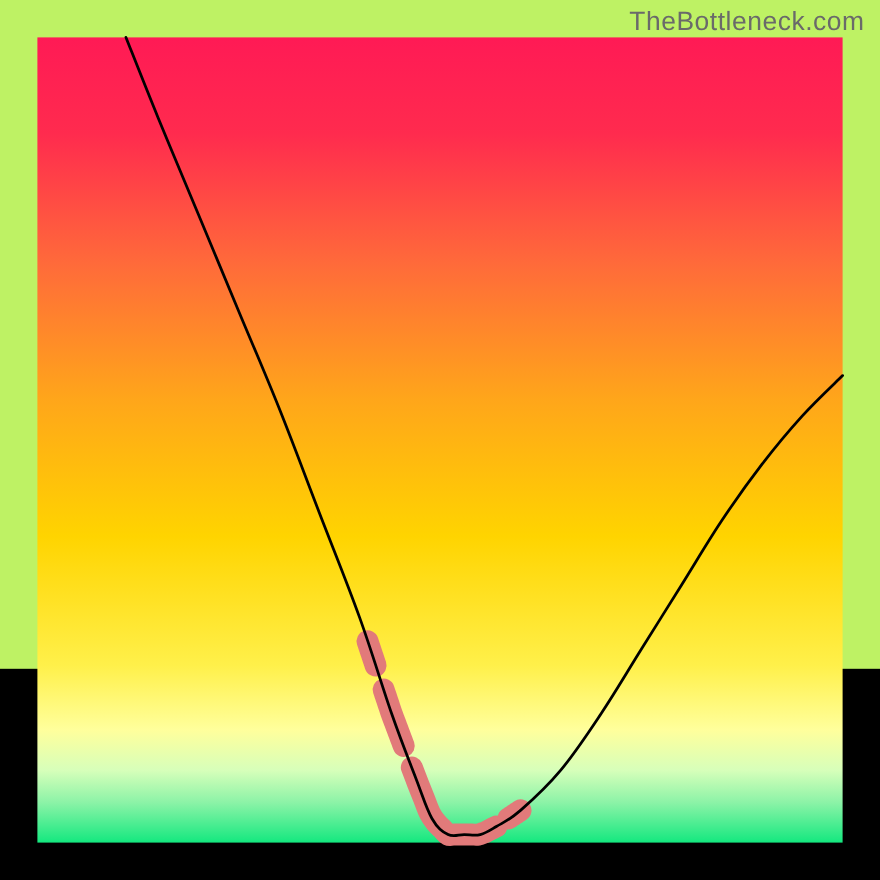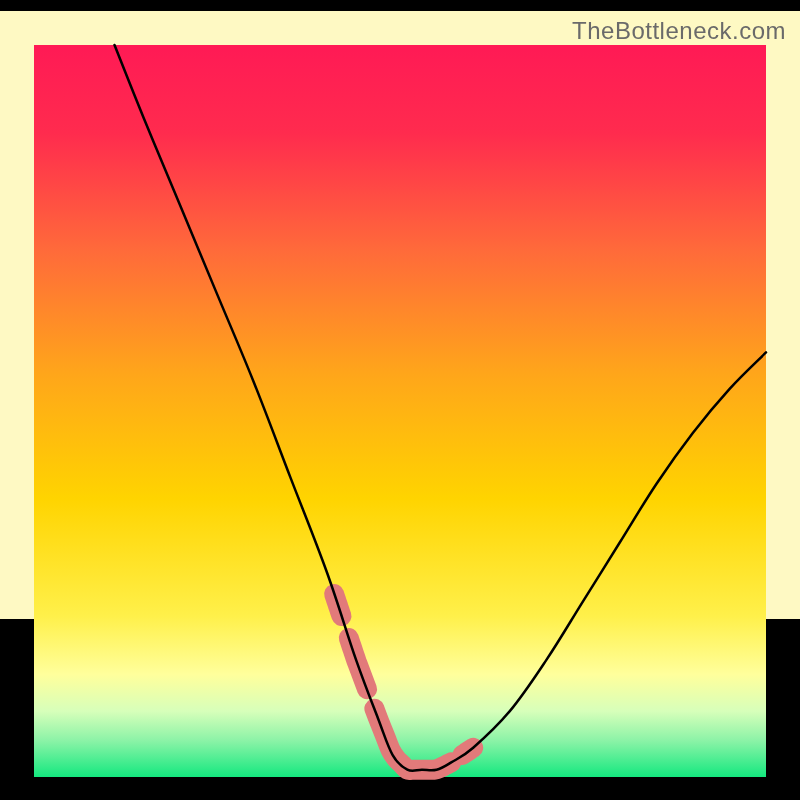--- a/index.html
+++ b/index.html
@@ -8,22 +8,21 @@
     width: 800px;
     height: 800px;
     background: #000;
     overflow: hidden;
     font-family: Arial, Helvetica, sans-serif;
   }
   .frame {
     position: relative;
     width: 800px;
     height: 608px;
-    background: #fef9c3;
-    margin-top: 11px;
+    background: #bef264;
   }
   .watermark {
     position: absolute;
     top: 6px;
     right: 14px;
     color: #6a6a6a;
     font-size: 24px;
     font-weight: 400;
     letter-spacing: 0.5px;
     z-index: 5;

